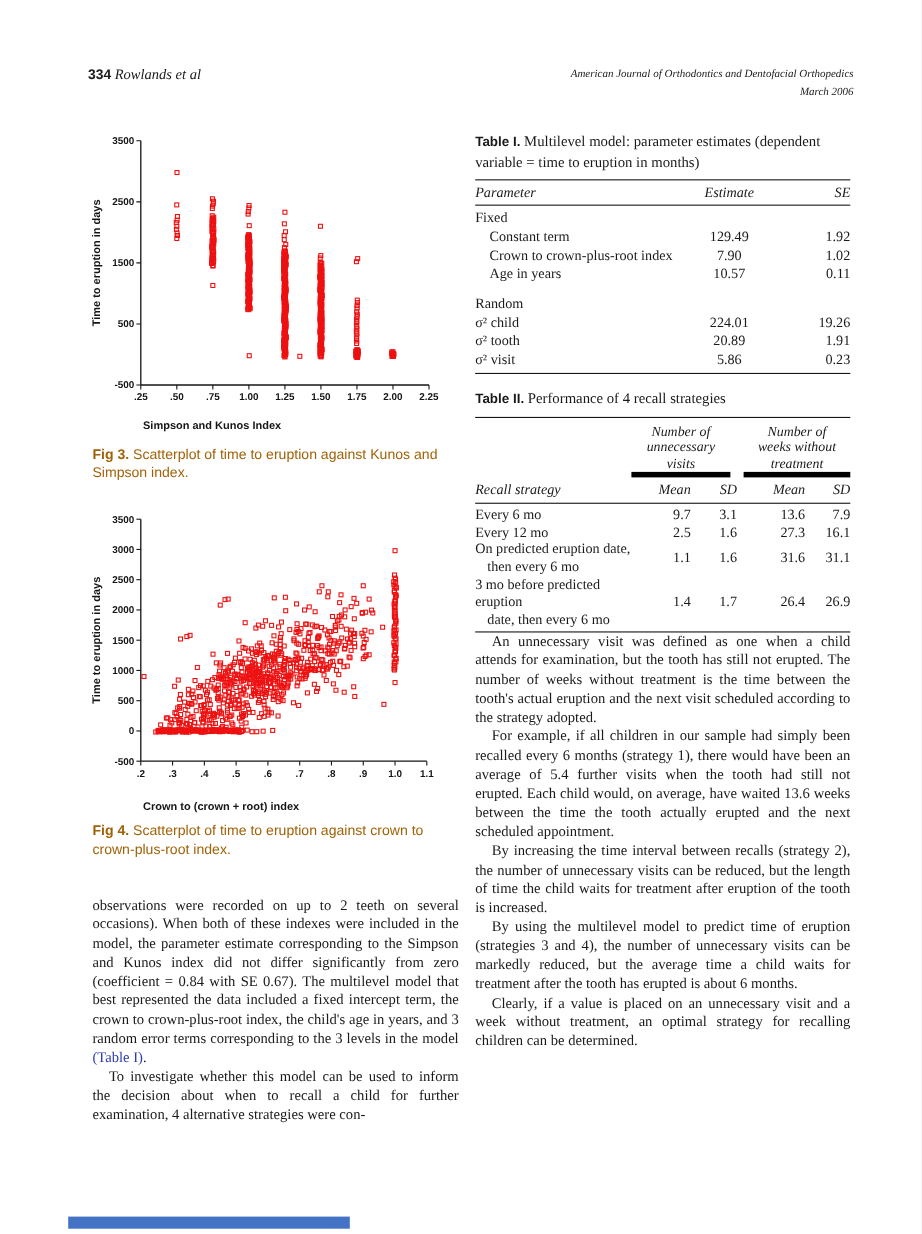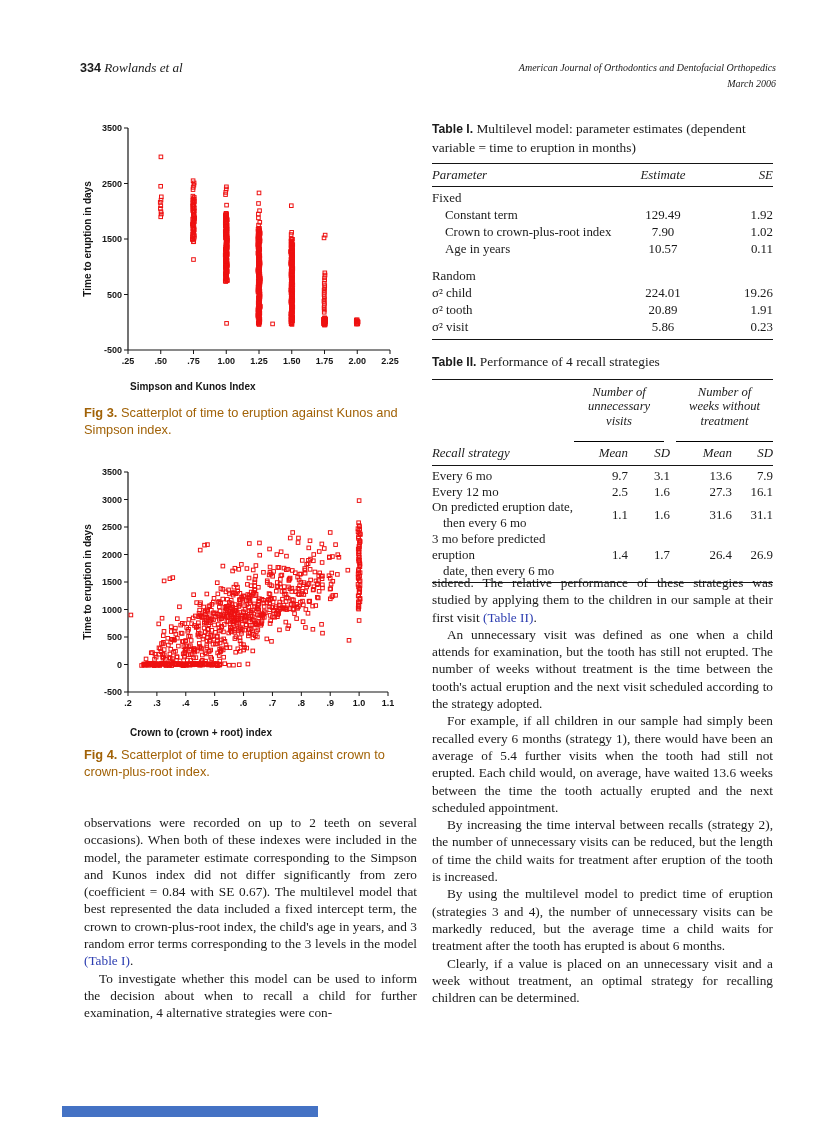--- a/index.html
+++ b/index.html
@@ -35,21 +35,21 @@
   .t1row .se{width:66px;text-align:right}
   .t1row.thead{padding:3px 0 2px}
   .t1spacer{height:10px}
   .t1pad{height:3px}
   
   .t2g{display:flex;padding-top:5px}
   .gsp{width:142px}
   .g1{width:90px;margin-right:6px}
   .g2{width:97px;margin-left:6px}
   .g1,.g2{text-align:center;font-style:italic;white-space:pre-line;line-height:14.5px;
-          border-bottom:1px solid #000000;padding-bottom:13px;font-size:12.6px}
+          border-bottom:5px solid #000000;padding-bottom:1px;font-size:12.6px}
   .t2row{display:flex;align-items:center;line-height:15.8px}
   .t2row .lab{width:142px}
   .t2row .c1{width:54px;text-align:right}
   .t2row .c2{width:42px;text-align:right}
   .t2row .c3{width:62px;text-align:right}
   .t2row .c4{width:41px;text-align:right}
   .t2row.subhead{padding:4px 0 3px}
   .l1,.l2{display:block}
   .l2{padding-left:11px}
   .l2:empty{display:none}
@@ -1823,21 +1823,20 @@
         <span class="c2">1.7</span>
         <span class="c3">26.4</span>
         <span class="c4">26.9</span>
       </div>
     </div>
     <div class="t1pad"></div>
     <div class="rule thick"></div>
   </div>
 
   <div class="bodytext" style="left:432px;top:574px;width:341px">
-    <p><span>sidered. The relative performance of these strategies was studied by applying them to the children in our sample at their first visit </span><span class="link" role="link" style="color: rgb(43, 60, 176);">(Table II)</span><span>.</span></p>
     <p class="ind">An unnecessary visit was defined as one when a child attends for examination, but the tooth has still not erupted. The number of weeks without treatment is the time between the tooth's actual eruption and the next visit scheduled according to the strategy adopted.</p>
     <p class="ind">For example, if all children in our sample had simply been recalled every 6 months (strategy 1), there would have been an average of 5.4 further visits when the tooth had still not erupted. Each child would, on average, have waited 13.6 weeks between the time the tooth actually erupted and the next scheduled appointment.</p>
     <p class="ind">By increasing the time interval between recalls (strategy 2), the number of unnecessary visits can be reduced, but the length of time the child waits for treatment after eruption of the tooth is increased.</p>
     <p class="ind">By using the multilevel model to predict time of eruption (strategies 3 and 4), the number of unnecessary visits can be markedly reduced, but the average time a child waits for treatment after the tooth has erupted is about 6 months.</p>
     <p class="ind">Clearly, if a value is placed on an unnecessary visit and a week without treatment, an optimal strategy for recalling children can be determined.</p>
   </div>
 
   <div class="footer-bar" style="left: 62px; top: 1106px; width: 256px; height: 11px; background: rgb(68, 114, 196);"></div>
 
 </div>

